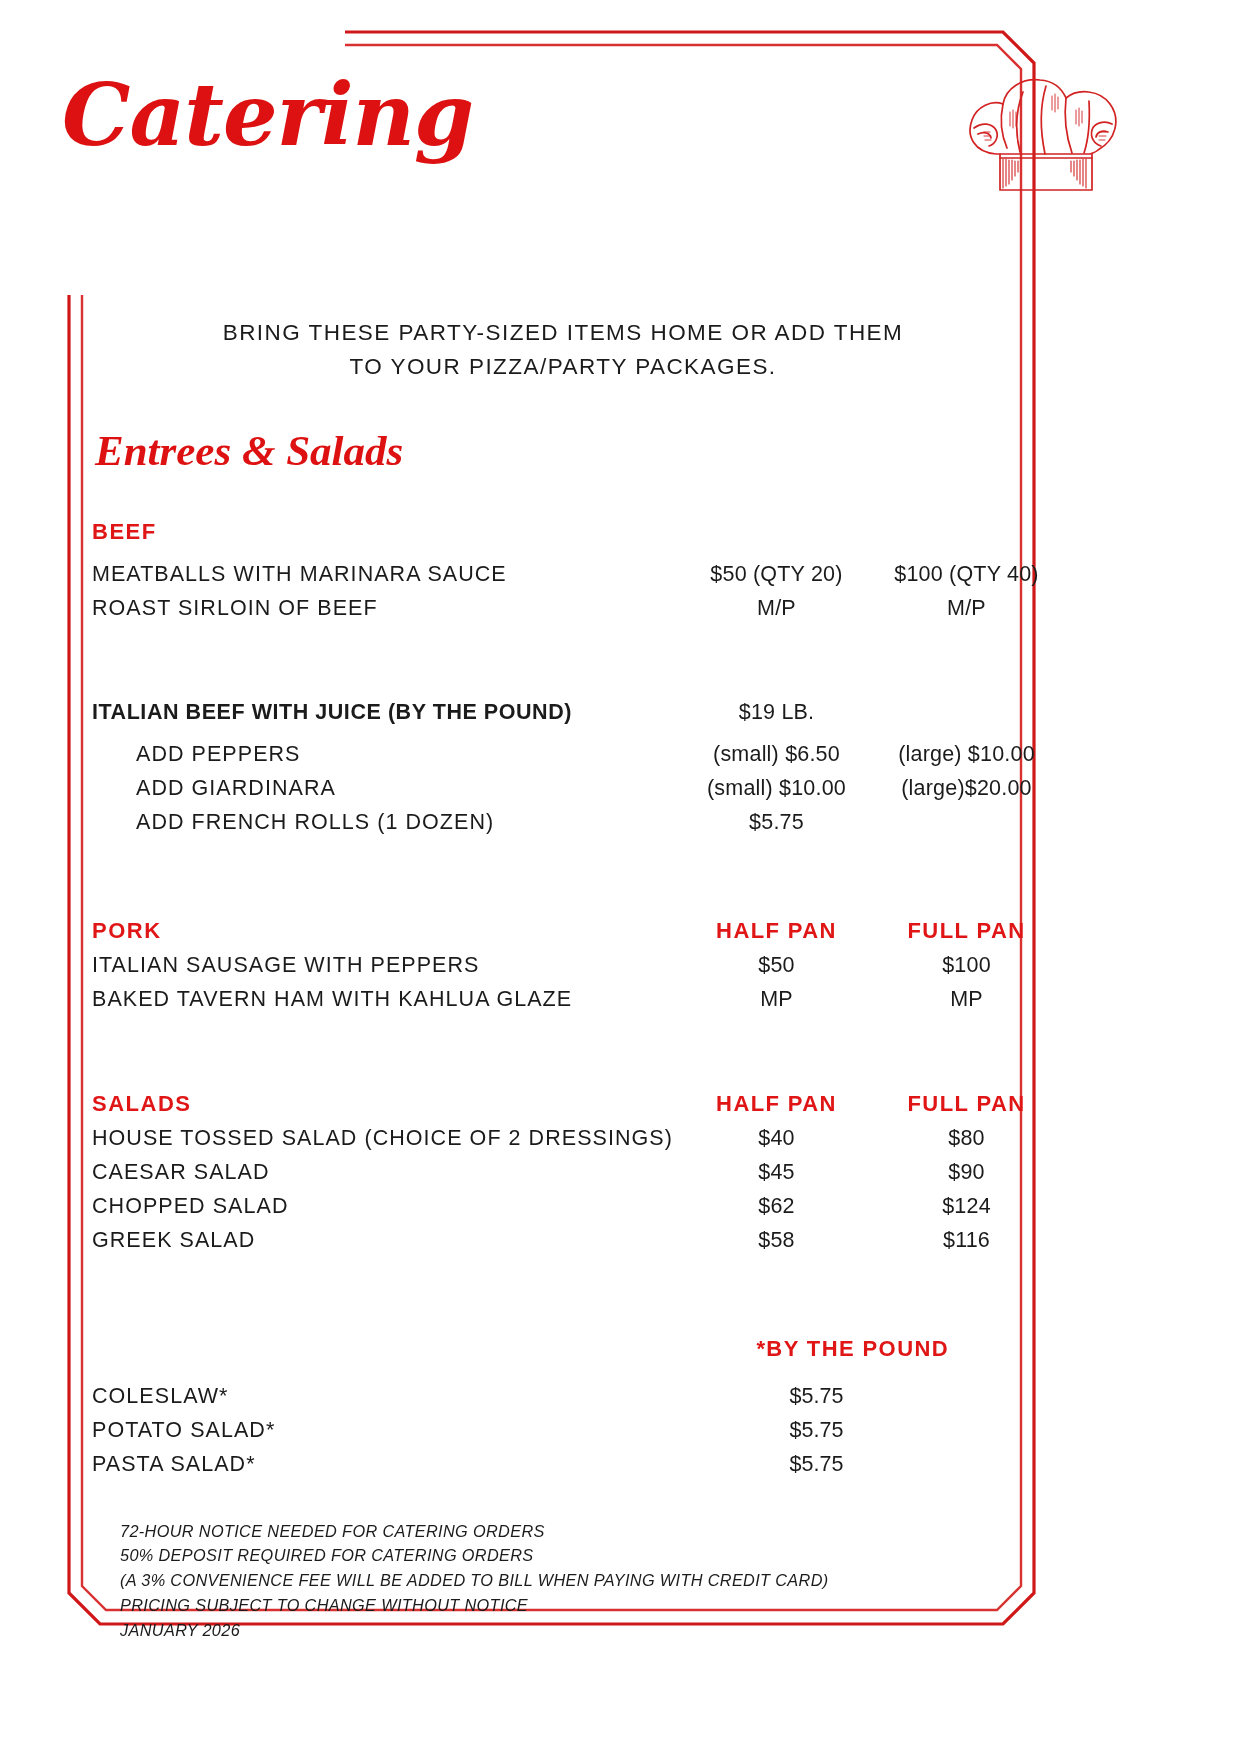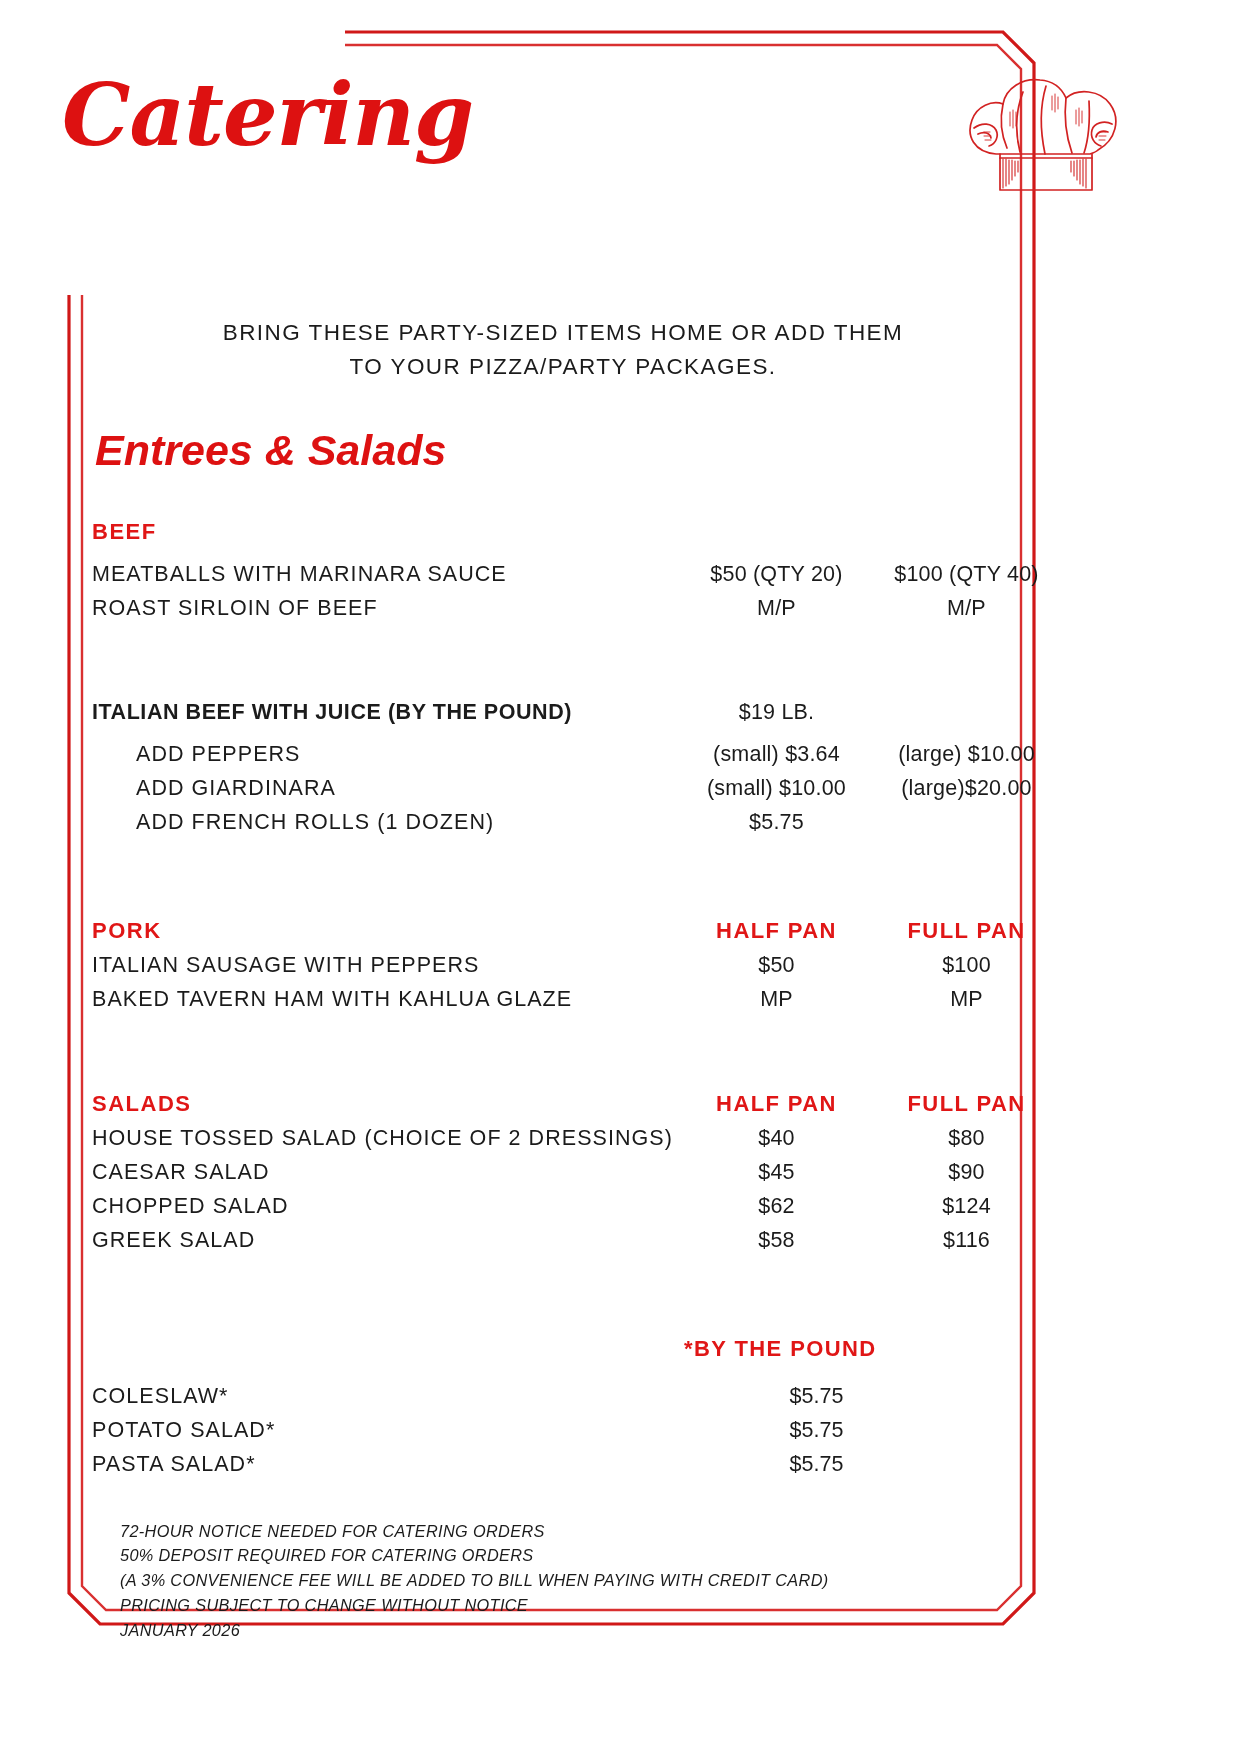--- a/index.html
+++ b/index.html
@@ -65,21 +65,21 @@
   #intro {
     text-align: center;
     font-size: 22.5px;
     letter-spacing: 1.45px;
     line-height: 1.5;
     color: #1b1b1b;
     padding: 36px 205px 0 205px;
   }
 
   #section-heading {
-    font-family: Liberation Sans, sans-serif;
+    font-family: Liberation Serif, serif;
     font-style: italic;
     font-weight: bold;
     font-size: 43px;
     color: #dd1111;
     margin: 42px 0 0 95px;
     letter-spacing: 0px;
   }
 
   .menu-block { margin-top: 44px; padding: 0 92px 0 92px; }
 
@@ -124,21 +124,21 @@
   .r-line-lg     { margin-bottom: 17px; }
   .r-line-xl     { margin-bottom: 22px; }
   .gap-md  { height: 70px; }
   .gap-lg  { height: 74px; }
 
   
   .btp-head-row { display: flex; width: 100%; }
   .btp-head-spacer { flex: 0 0 592px; }
   .btp-head {
     flex: 1 1 auto;
-    text-align: left;
+    text-align: right;
     font-weight: bold;
     font-size: 22px;
     letter-spacing: 1.4px;
     color: #e01616;
     padding-right: 85px;
   }
   .btp-row { display: flex; width: 100%; align-items: baseline; }
   .btp-name {
     flex: 0 0 592px;
     font-size: 21.5px;
@@ -266,21 +266,21 @@
   <div class="gap-md"></div>
 
   <div class="menu-block" style="margin-top:0">
     <div class="row r-line-lg">
       <div class="col-name bold">ITALIAN BEEF WITH JUICE  (BY THE POUND)</div>
       <div class="col-p1">$19 LB.</div>
       <div class="col-p2"></div>
     </div>
     <div class="row r-line">
       <div class="col-name indent">ADD PEPPERS</div>
-      <div class="col-p1">(small) $3.64</div>
+      <div class="col-p1">(small) $6.50</div>
       <div class="col-p2">(large) $10.00</div>
     </div>
     <div class="row r-line">
       <div class="col-name indent">ADD GIARDINARA</div>
       <div class="col-p1">(small) $10.00</div>
       <div class="col-p2">(large)$20.00</div>
     </div>
     <div class="row r-line">
       <div class="col-name indent">ADD FRENCH ROLLS (1 DOZEN)</div>
       <div class="col-p1">$5.75</div>

